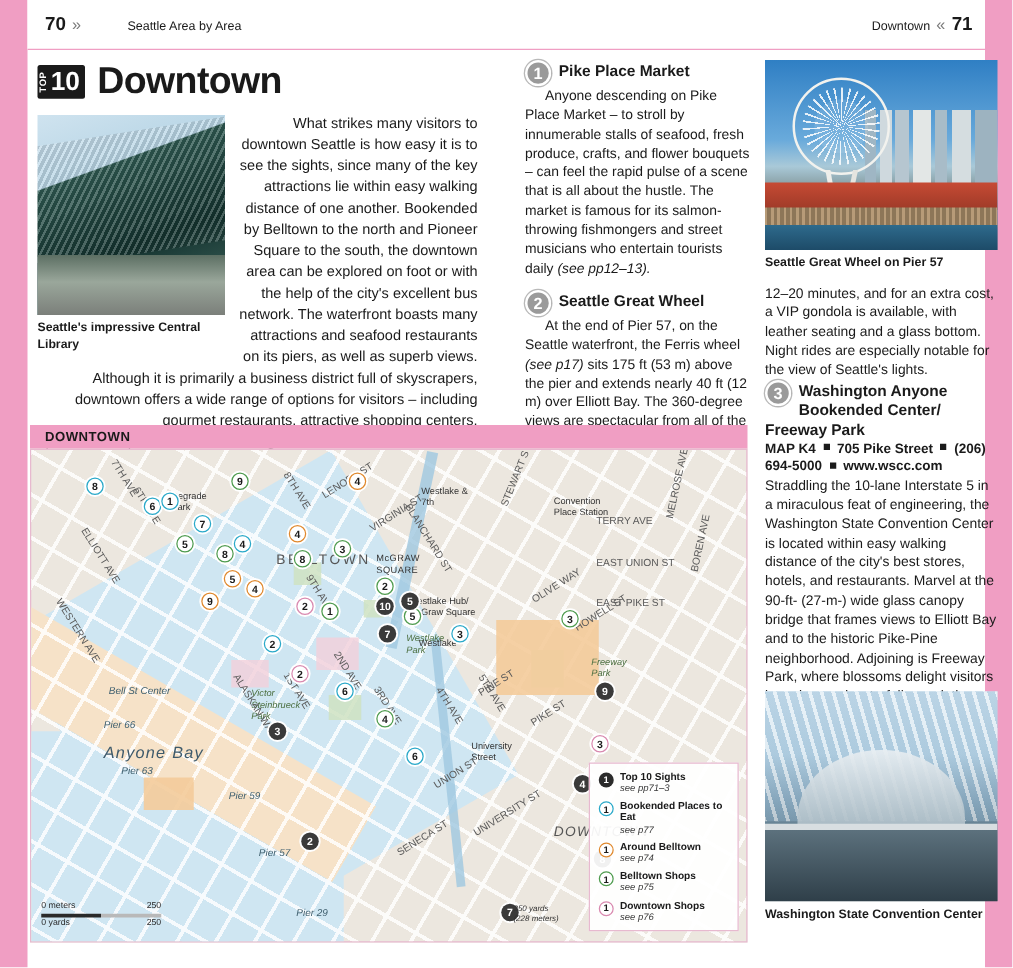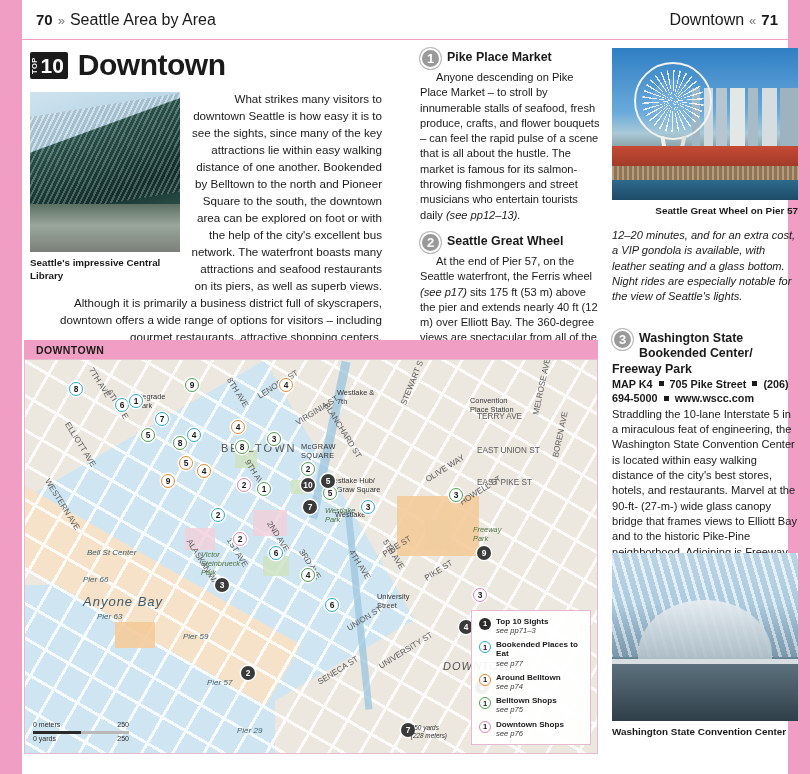--- a/index.html
+++ b/index.html
@@ -21,21 +21,21 @@
   .header {
     position:absolute; left:22px; right:22px; top:0; height:40px;
     background:#ffffff;
     border-bottom:1.5px solid #f09ec3;
     display:flex; align-items:center; justify-content:space-between;
     padding:0 10px 0 14px;
   }
   .hdr-left, .hdr-right { display:flex; align-items:baseline; gap:5px; font-size:12.5px; color:#1a1a1a; }
   .hdr-num { font-weight:bold; font-size:15px; }
   .hdr-chev { color:#7b7b7b; font-size:13px; }
-  .hdr-txt { font-size:16px; }
+  .hdr-txt { font-size:10px;margin-left:32px; }
 
   
   .title-row {
     position:absolute; left:30px; top:48px;
     display:flex; align-items:center; gap:10px;
   }
   .top10-badge {
     display:flex; align-items:stretch; height:27px;
     background:#1a1a1a; color:#fff; border-radius:2px; overflow:hidden;
   }
@@ -131,21 +131,21 @@
         #d5dde0 66% 80%, transparent 80% 83%,
         #9db3c0 83% 100%);
   }
   .pier-band { position:absolute; left:0; right:0; bottom:32px; height:22px; background:linear-gradient(180deg,#c64a34,#9e3a28); }
   .pier-posts { position:absolute; left:0; right:0; bottom:18px; height:16px;
     background:repeating-linear-gradient(90deg,#b79b78 0 2px, #8d7658 2px 5px); }
   .water-band { position:absolute; left:0; right:0; bottom:0; height:20px;
     background:linear-gradient(180deg,#2e6a8c,#1d4b68); }
 
   .cap-bold { font-size:9.9px; font-weight:bold; color:#1a1a1a; line-height:1.25; }
-  .cap-wheel { position:absolute; left:612px; top:205px; width:186px;text-align:right; }
+  .cap-wheel { position:absolute; left:612px; top:205px; width:186px; }
 
   .photo-conv {
     position:absolute; left:612px; top:553px; width:186px; height:168px;
     background:linear-gradient(180deg,#cfe3f0 0%,#b9d4e5 30%,#7e9cb0 52%,#55707f 72%,#3c505c 100%);
     overflow:hidden;
   }
   .conv-glass {
     position:absolute; left:-6%; top:0; width:112%; height:62%;
     background:repeating-linear-gradient(74deg, rgba(255,255,255,.55) 0 3px, rgba(150,185,210,.35) 3px 9px);
   }
@@ -300,27 +300,27 @@
   <div class="wheel-rim"></div>
   <div class="wheel-leg"></div>
   <div class="wheel-leg2"></div>
   <div class="pier-band"></div>
   <div class="pier-posts"></div>
   <div class="water-band"></div>
 </div>
 <div class="cap-wheel cap-bold">Seattle Great Wheel on Pier 57</div>
 
 <div class="col-right" style="top:228px;">
-  <div class="sight-body no-ind" style="margin-bottom:25px;font-style:italic;">12–20 minutes, and for an extra cost, a VIP gondola is available, with leather seating and a glass bottom. Night rides are especially notable for the view of Seattle's lights.</div>
+  <div class="sight-body no-ind" style="margin-bottom:0;">12–20 minutes, and for an extra cost, a VIP gondola is available, with leather seating and a glass bottom. Night rides are especially notable for the view of Seattle's lights.</div>
 
   <div class="sight">
     <div class="sight-head">
       <div class="num-circle">3</div>
       <div class="sight-title">
-        <div>Washington State</div>
+        <div>Washington Anyone</div>
         <div>Bookended Center/</div>
       </div>
     </div>
     <div class="sight-title" style="margin-top:-1px;">Freeway Park</div>
     <div class="contact-line">
       <span>MAP K4</span>
       <span class="sq"></span>
       <span>705 Pike Street</span>
       <span class="sq"></span>
       <span>(206) 694-5000</span>
@@ -368,21 +368,21 @@
     <div class="map-label pier" style="left:72px; top:252px;">Pier 63</div>
     <div class="map-label pier" style="left:158px; top:272px;">Pier 59</div>
     <div class="map-label pier" style="left:182px; top:318px;">Pier 57</div>
     <div class="map-label pier" style="left:212px; top:366px;">Pier 29</div>
     <div class="map-label park" style="left:176px; top:190px; width:40px; white-space:normal;">Victor Steinbrueck Park</div>
     <div class="map-label park" style="left:300px; top:146px; width:38px; white-space:normal;">Westlake Park</div>
     <div class="map-label park" style="left:448px; top:165px; width:34px; white-space:normal;">Freeway Park</div>
     <div class="map-label stn" style="left:276px; top:82px; width:40px; white-space:normal; letter-spacing:.4px;">McGRAW SQUARE</div>
     <div class="map-label stn" style="left:302px; top:116px; width:64px; white-space:normal;">Westlake Hub/ McGraw Square</div>
     <div class="map-label stn" style="left:312px; top:28px; width:46px; white-space:normal;">Westlake &amp; 7th</div>
-    <div class="map-label stn" style="left:418px; top:36px; width:50px; white-space:normal;margin-left:27px;">Convention Place Station</div>
+    <div class="map-label stn" style="left:418px; top:36px; width:50px; white-space:normal;">Convention Place Station</div>
     <div class="map-label stn" style="left:352px; top:232px; width:36px; white-space:normal;">University Street</div>
     <div class="map-label stn" style="left:294px; top:150px;padding-left:16px;">Westlake</div>
     <div class="map-label stn" style="left:112px; top:32px; width:32px; white-space:normal;">Regrade Park</div>
 
     <div class="map-label" style="left:30px; top:80px;  transform:rotate(58deg);">ELLIOTT AVE</div>
     <div class="map-label" style="left:8px;  top:140px; transform:rotate(58deg);">WESTERN AVE</div>
     <div class="map-label" style="left:150px; top:200px; transform:rotate(58deg);">ALASKAN WAY</div>
     <div class="map-label" style="left:196px; top:188px; transform:rotate(58deg);">1ST AVE</div>
     <div class="map-label" style="left:236px; top:172px; transform:rotate(58deg);">2ND AVE</div>
     <div class="map-label" style="left:268px; top:200px; transform:rotate(58deg);">3RD AVE</div>

